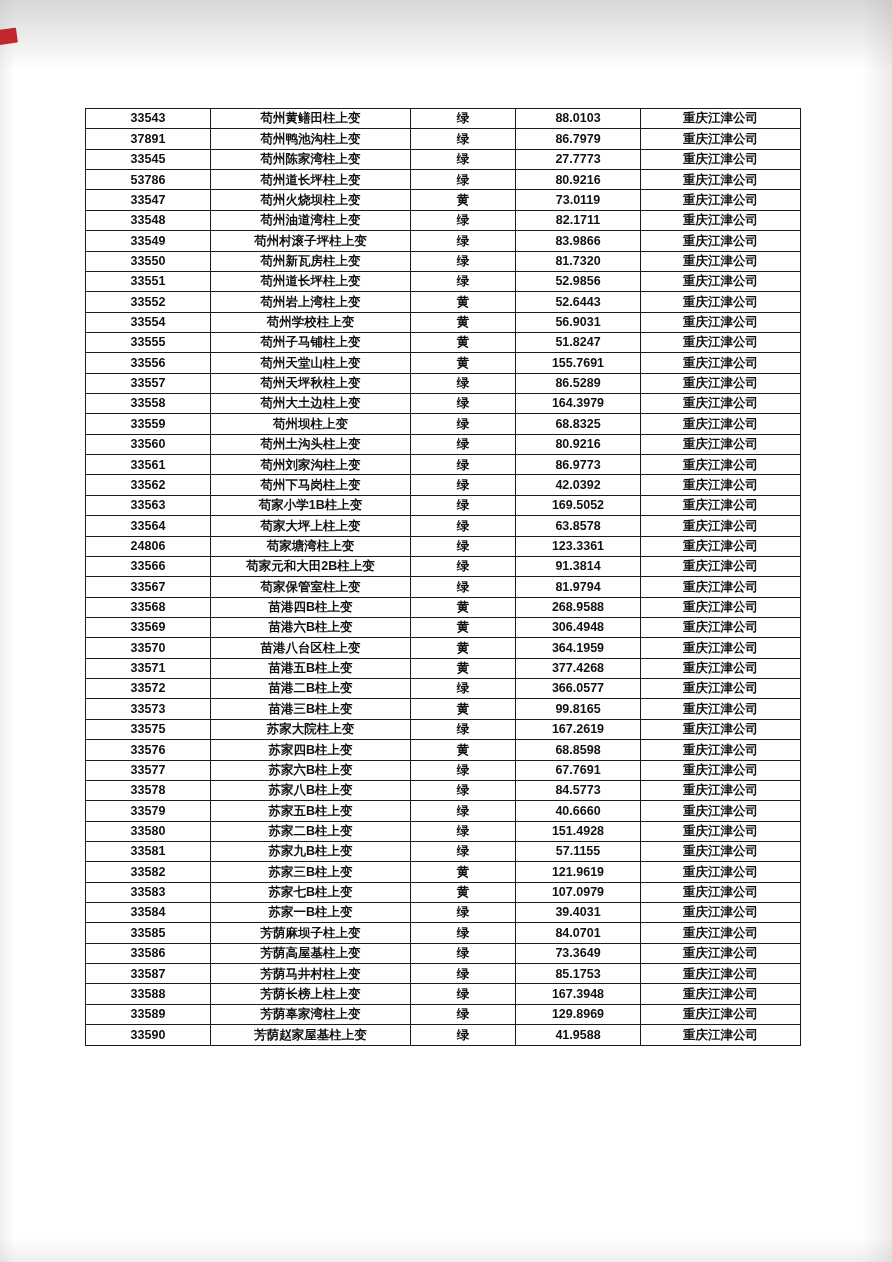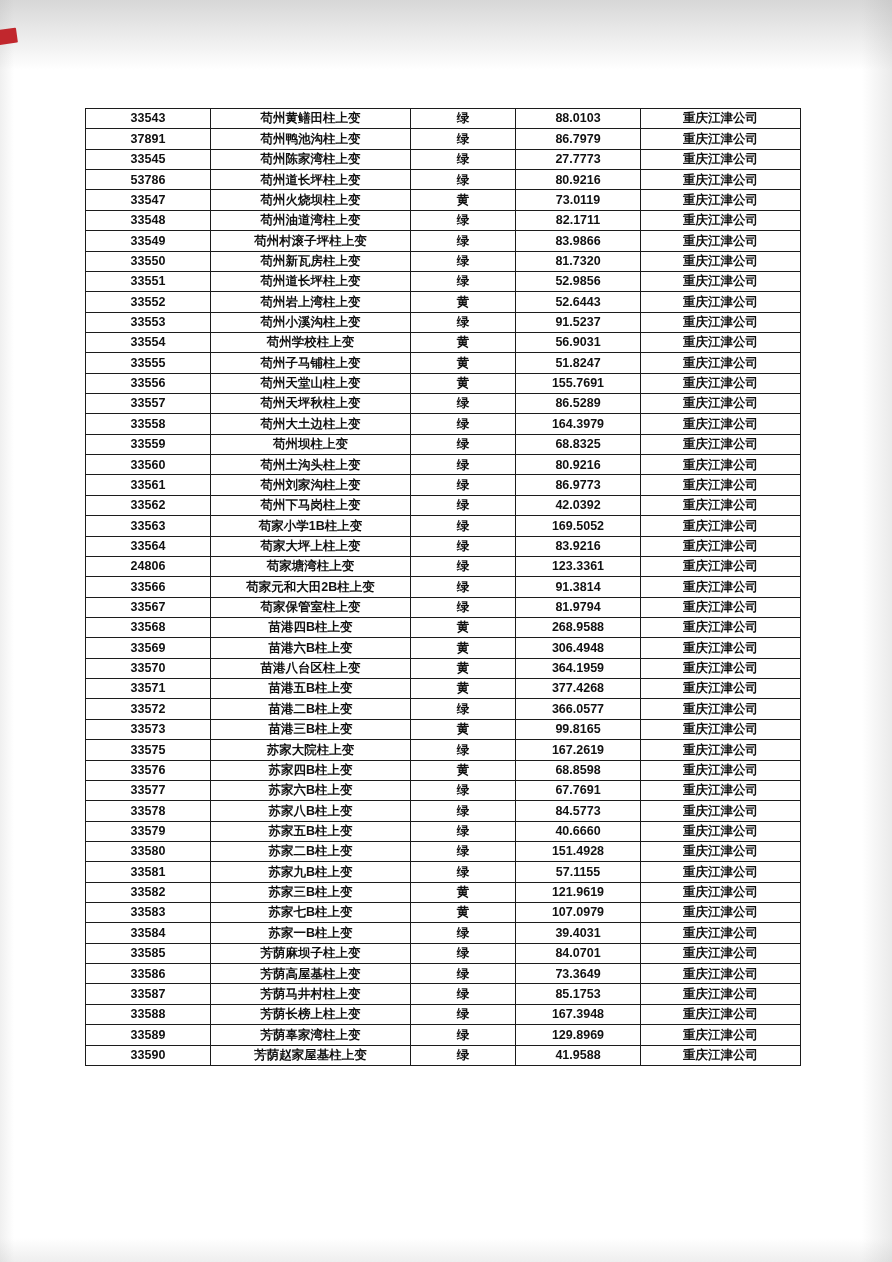--- a/index.html
+++ b/index.html
@@ -161,27 +161,20 @@
   </tr>
 
   <tr>
     <td>33552</td>
     <td>苟州岩上湾柱上变</td>
     <td>黄</td>
     <td>52.6443</td>
     <td>重庆江津公司</td>
   </tr>
 
-  <tr>
-    <td>33553</td>
-    <td>苟州小溪沟柱上变</td>
-    <td>绿</td>
-    <td>91.5237</td>
-    <td>重庆江津公司</td>
-  </tr>
 
   <tr>
     <td>33554</td>
     <td>苟州学校柱上变</td>
     <td>黄</td>
     <td>56.9031</td>
     <td>重庆江津公司</td>
   </tr>
 
   <tr>
@@ -253,21 +246,21 @@
     <td>苟家小学1B柱上变</td>
     <td>绿</td>
     <td>169.5052</td>
     <td>重庆江津公司</td>
   </tr>
 
   <tr>
     <td>33564</td>
     <td>苟家大坪上柱上变</td>
     <td>绿</td>
-    <td>83.9216</td>
+    <td>63.8578</td>
     <td>重庆江津公司</td>
   </tr>
 
   <tr>
     <td>24806</td>
     <td>苟家塘湾柱上变</td>
     <td>绿</td>
     <td>123.3361</td>
     <td>重庆江津公司</td>
   </tr>

